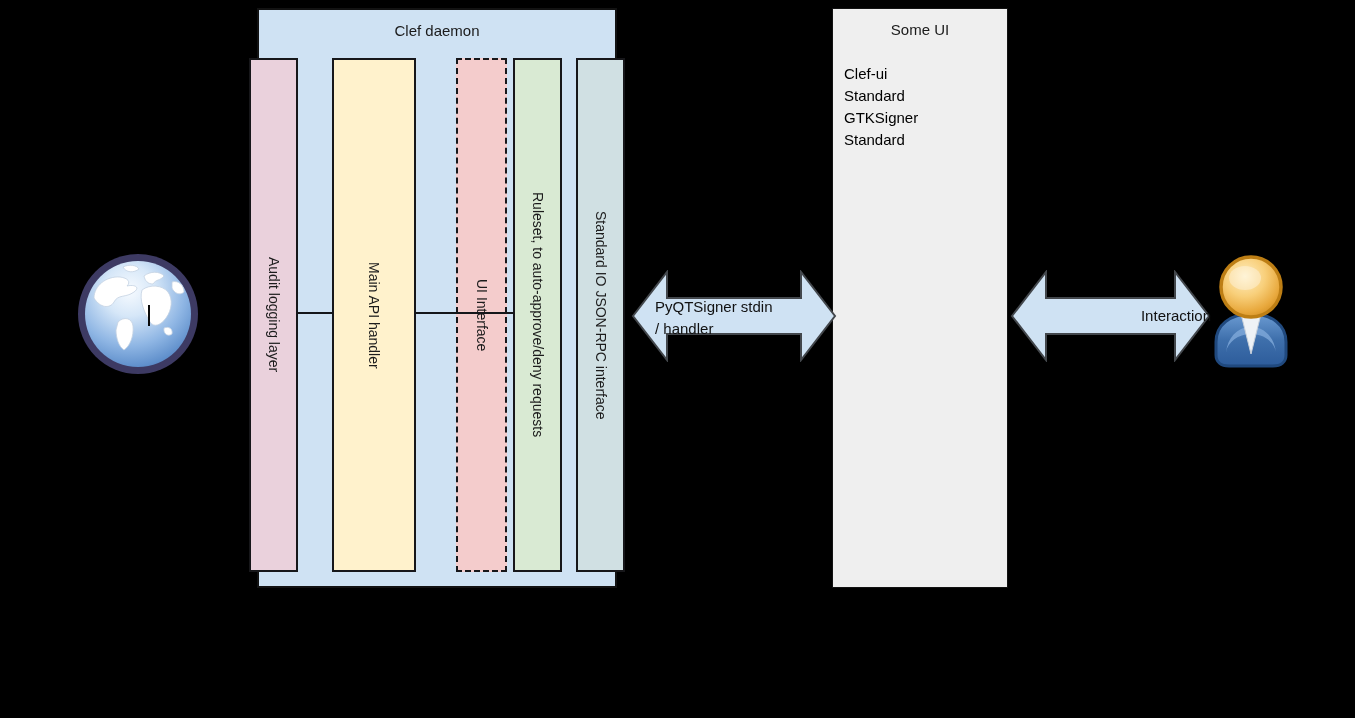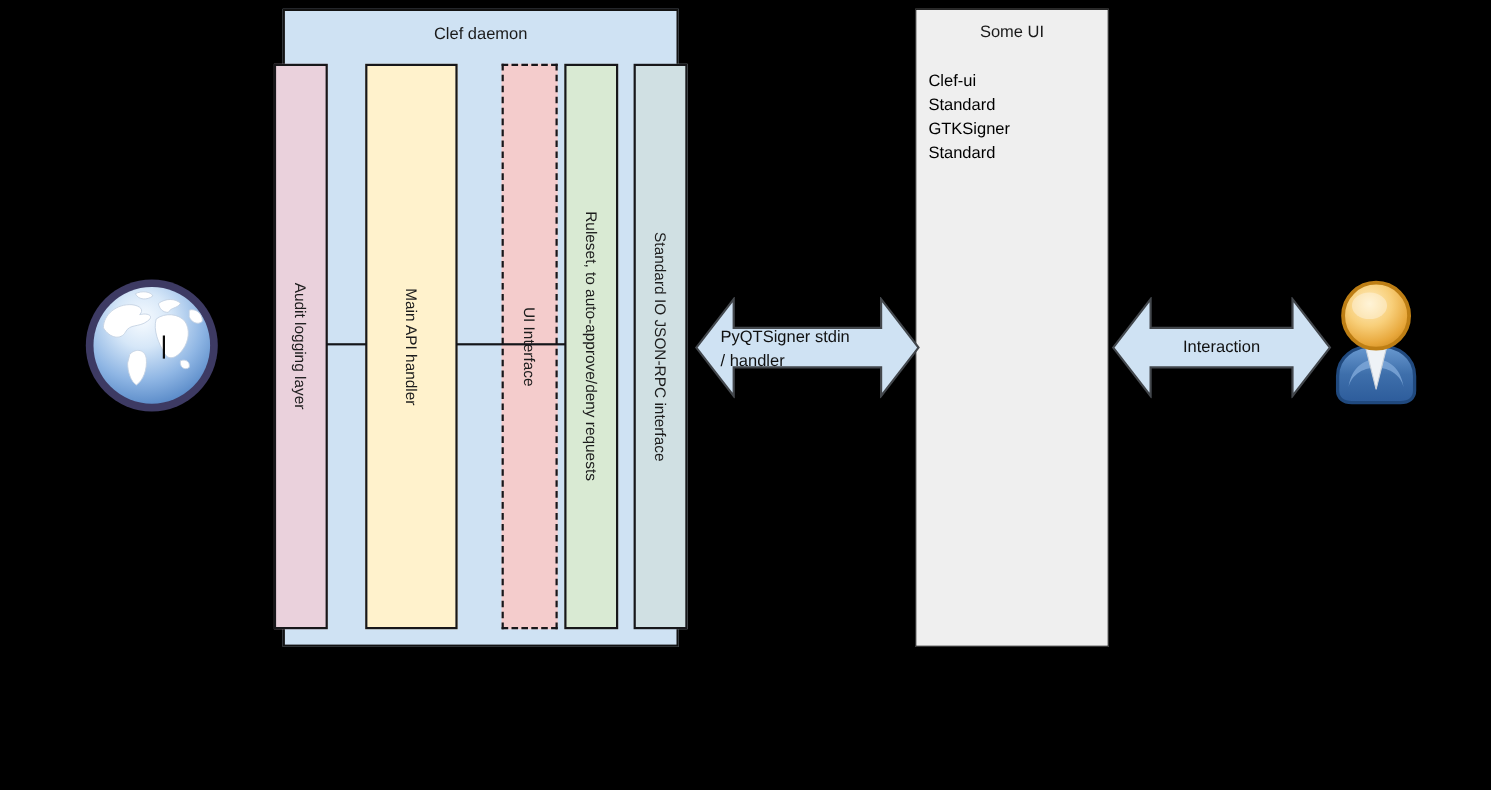--- a/index.html
+++ b/index.html
@@ -51,21 +51,21 @@
   #globe-connector { position:absolute; left:148px; top:305px; width:2px; height:21px; background:#0a0a0a; z-index:5; }
   .arrow-wrap { position:absolute; z-index:2; }
   #arrow-left  { left:631px;  top:270px; width:206px; height:92px; }
   #arrow-right { left:1010px; top:270px; width:201px; height:92px; }
   .arrow-label {
     position:absolute; z-index:3; font-size:15px; line-height:22px; color:#111;
   }
   #arrow-left-label { left:655px; top:296px; }
   #arrow-right-label {
     left:1010px; top:270px; width:201px; height:92px;
-    display:flex; align-items:center; justify-content:center;
+    display:flex; align-items:center; justify-content:flex-end;
   }
   #globe-icon { position:absolute; left:76px; top:252px; width:124px; height:124px; z-index:4; }
   #user-icon  { position:absolute; left:1204px; top:254px; width:94px; height:116px; z-index:4; }
 </style>
 </head>
 <body>
 
 <div id="stage">
 
   <div class="box" id="clef-box">

